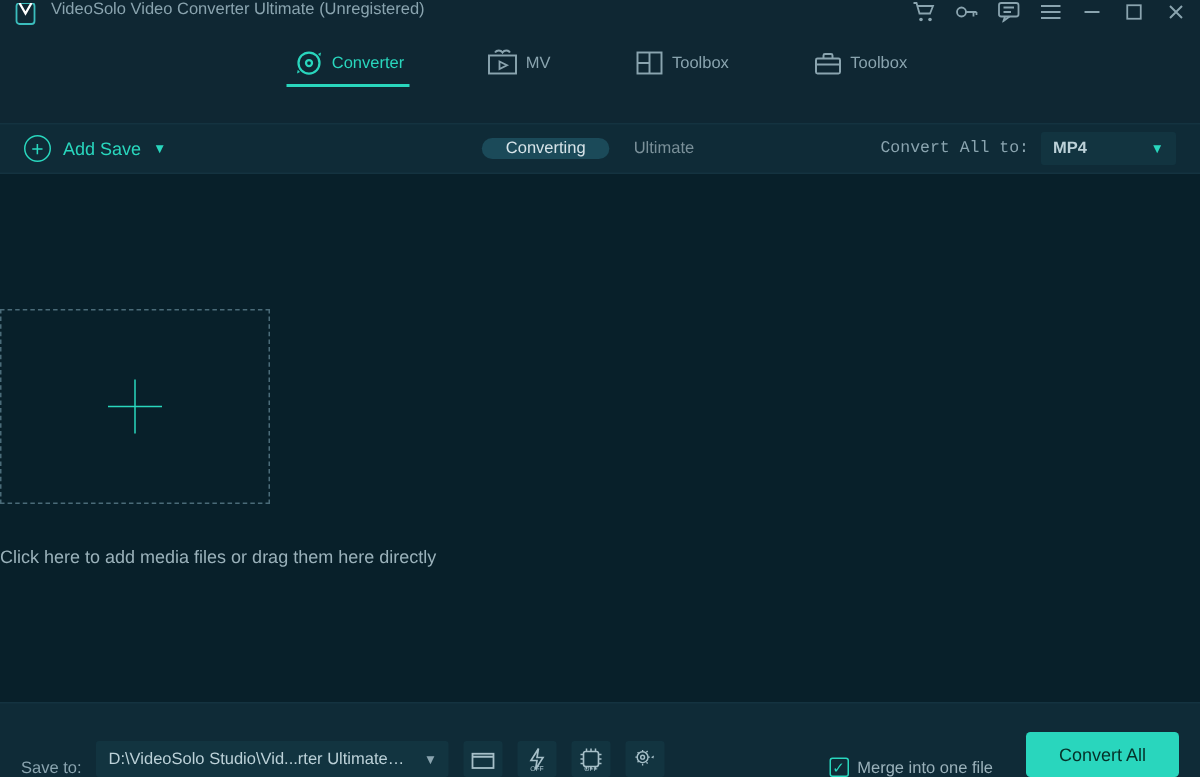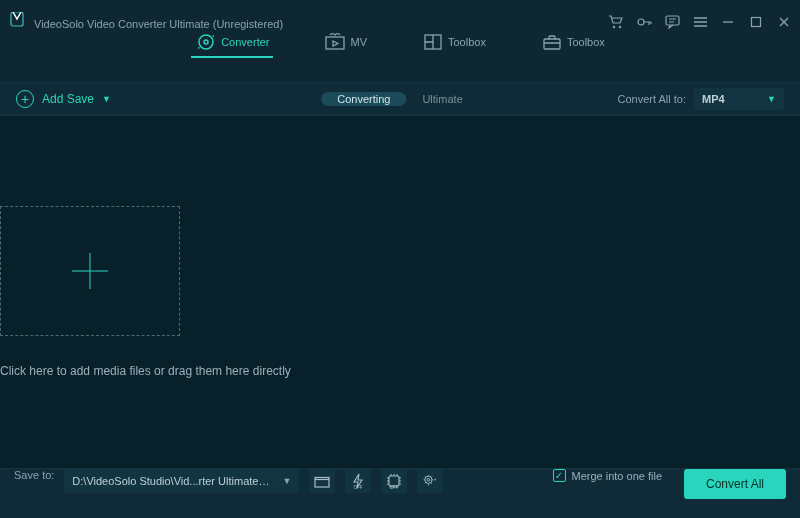--- a/index.html
+++ b/index.html
@@ -1,19 +1,19 @@
 <!DOCTYPE html>
 <html><head>
 <meta charset="utf-8">
 <style>
   * { margin: 0; padding: 0; box-sizing: border-box; font-family: -apple-system, "Segoe UI", Arial, sans-serif; }
   body { width: 800px; height: 518px; background: #0f2733; color: #b0bdc4; overflow: hidden; user-select: none; }
   
   
-  .titlebar { height: 30px; display: flex; align-items: flex-end; padding: 0 8px; background: #0f2733; }
+  .titlebar { height: 30px; display: flex; align-items: flex-start; padding: 0 8px; background: #0f2733; }
   .logo-box { width: 18px; height: 20px; display: flex; align-items: center; justify-content: center; color: #fff; }
   .title-text { margin-left: 8px; font-size: 11px; color: #8aa4af; }
   .title-spacer { flex: 1; }
   .title-btns { display: flex; gap: 12px; align-items: center; }
   .title-btn { width: 16px; height: 16px; display: flex; align-items: center; justify-content: center; color: #8aa4af; cursor: pointer; }
   .title-btn svg { display: block; }
   
   
   .main-tabs { height: 52px; display: flex; align-items: flex-start; justify-content: center; gap: 55px; padding-top: 2px; }
   .main-tab { display: flex; flex-direction: row; align-items: center; gap: 4px; cursor: pointer; color: #8aa4af; padding-bottom: 6px; position: relative; }
@@ -26,35 +26,35 @@
   .sub-bar { height: 34px; display: flex; align-items: center; padding: 0 16px; border-top: 1px solid #143340; border-bottom: 1px solid #143340; background: #0f2b37; }
   .add-files { display: flex; align-items: center; gap: 8px; color: #29d6bd; cursor: pointer; font-size: 12px; }
   .plus-circle { width: 18px; height: 18px; border: 1.5px solid #29d6bd; border-radius: 50%; display: flex; align-items: center; justify-content: center; font-size: 14px; line-height: 1; }
   .caret-down { font-size: 9px; color: #29d6bd; }
   
   .seg-tabs { position: absolute; left: 50%; transform: translateX(-50%); display: flex; align-items: center; gap: 0; }
   .seg-tab { padding: 1px 16px; font-size: 11px; border-radius: 12px; cursor: pointer; color: #7a9099; }
   .seg-tab.active { background: #1b4a59; color: #d7e4e9; }
   
   .convert-to { margin-left: auto; display: flex; align-items: center; gap: 8px; font-size: 11px; }
-  .convert-to .lbl { color: #8aa4af; }
+  .convert-to .lbl { color: #8aa4af; font-family: Liberation Mono, monospace; }
   .select-box { background: #123440; color: #bcd1d8; height: 22px; padding: 0 8px; display: flex; align-items: center; justify-content: space-between; gap: 20px; min-width: 90px; cursor: pointer; font-size: 11px; border-radius: 2px; font-weight: bold; }
   .select-box .arrow { font-size: 9px; color: #29d6bd; }
   
   
   .workspace { position: absolute; top: 116px; left: 0; right: 0; bottom: 50px; background: #08202a; display: flex; flex-direction: column; justify-content: center; }
   .drop-zone { width: 180px; height: 130px; border: 1.5px dashed #4a6b78; display: flex; align-items: center; justify-content: center; cursor: pointer; }
   .drop-plus { position: relative; width: 40px; height: 40px; }
   .drop-plus::before, .drop-plus::after { content: ""; position: absolute; background: #29d6bd; }
   .drop-plus::before { left: 50%; top: 2px; bottom: 2px; width: 1px; transform: translateX(-0.5px); }
   .drop-plus::after { top: 50%; left: 2px; right: 2px; height: 1px; transform: translateY(-0.5px); }
   .drop-text { margin-top: 28px; font-size: 12px; color: #9ab1ba; }
   
   
-  .bottom-bar { position: absolute; bottom: 0; left: 0; right: 0; height: 50px; display: flex; align-items: flex-start; padding: 0 14px; gap: 10px; background: #0f2b37; border-top: 1px solid #143340;}
+  .bottom-bar { position: absolute; bottom: 0; left: 0; right: 0; height: 50px; display: flex; align-items: flex-end; padding: 0 14px; gap: 10px; background: #0f2b37; border-top: 1px solid #143340;}
   .save-lbl { font-size: 11px; color: #8aa4af; }
   .path-box { background: #123440; color: #bcd1d8; height: 24px; padding: 0 8px; display: flex; align-items: center; justify-content: space-between; gap: 10px; width: 235px; cursor: pointer; font-size: 11px; border-radius: 2px; }
   .path-box .txt { white-space: nowrap; overflow: hidden; text-overflow: ellipsis; }
   .sq-btn { width: 26px; height: 24px; background: #123440; display: flex; align-items: center; justify-content: center; cursor: pointer; border-radius: 2px; color: #a6bfc8; }
   .merge-chk { margin-left: auto; display: flex; align-items: center; gap: 6px; font-size: 11px; color: #9ab1ba; cursor: pointer; }
   .chk { width: 13px; height: 13px; border: 1px solid #29d6bd; border-radius: 2px; display: flex; align-items: center; justify-content: center; color: #29d6bd; font-size: 10px; }
   .convert-btn { margin-left: 12px; background: #29d6bd; color: #053129; font-size: 12px; font-weight: 500; height: 30px; width: 102px; display: flex; align-items: center; justify-content: center; border-radius: 3px; cursor: pointer; }
 
   .sub-bar { position: relative; }
 </style>

